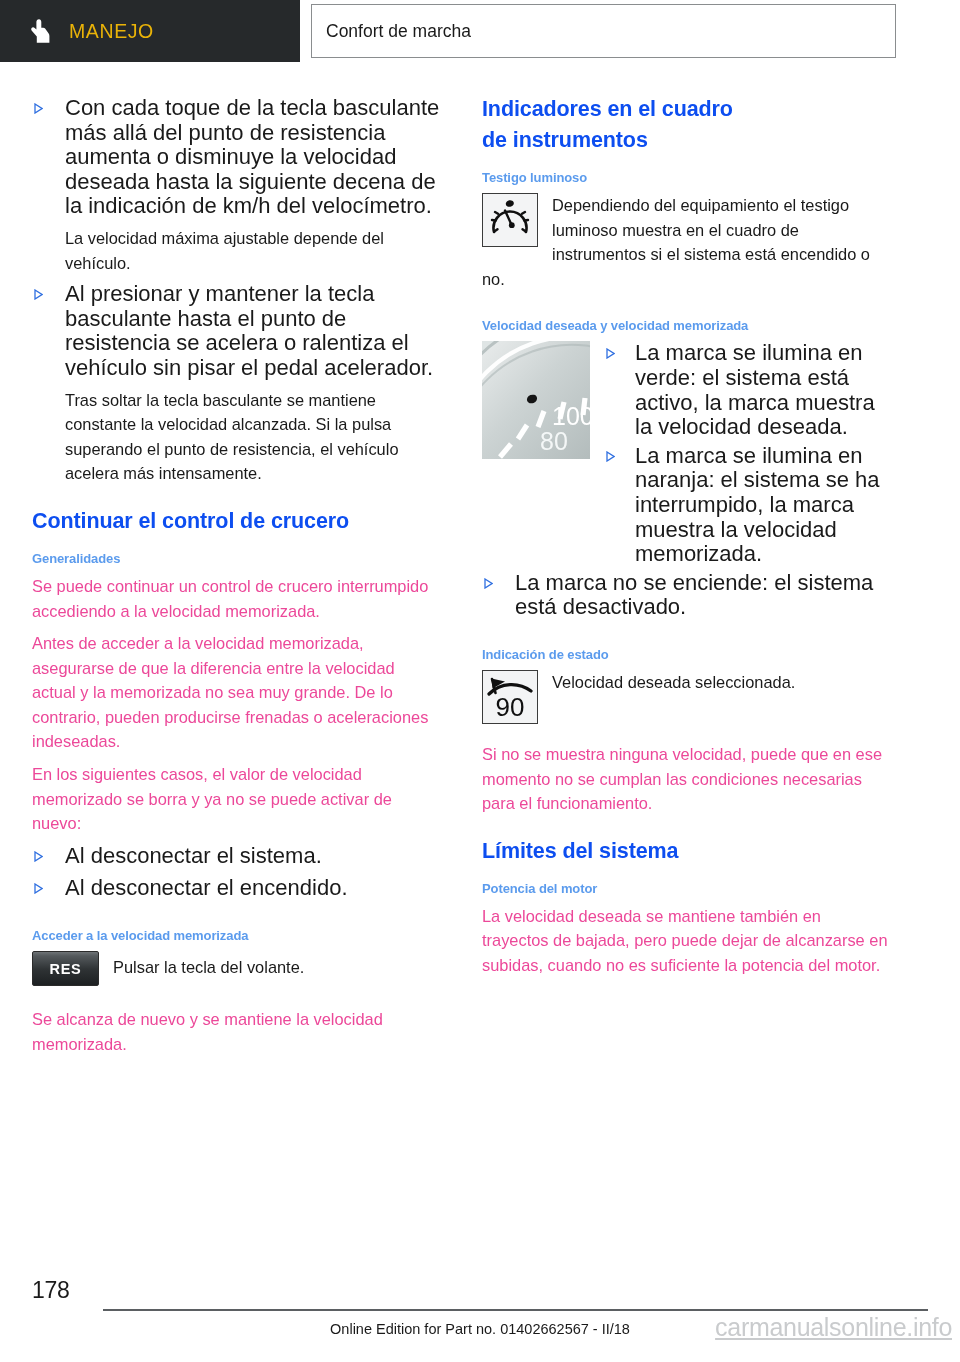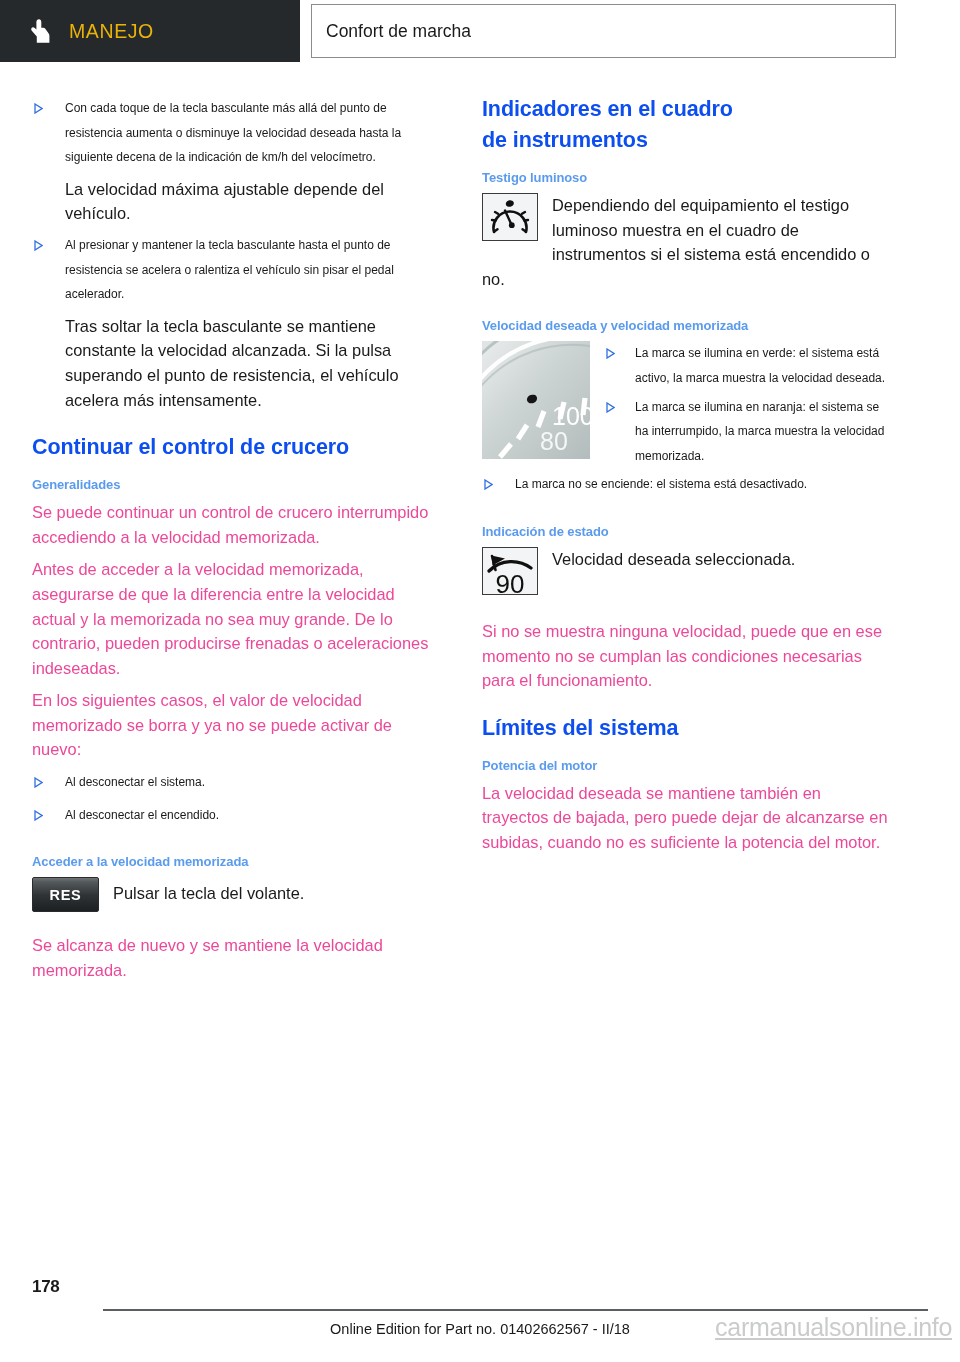--- a/index.html
+++ b/index.html
@@ -103,21 +103,21 @@
 
   
   ul.bullets {
     list-style: none;
     margin: 0;
     padding: 0;
   }
   ul.bullets > li {
     position: relative;
     padding-left: 33px;
-    font-size: 12px;
+    font-size: 22px;
     line-height: 24.6px;
     margin-bottom: 0;
     color: #1a1a1a;
   }
   ul.bullets > li + li { margin-top: 0; }
   .tri {
     position: absolute;
     left: 2px;
     top: 7.5px;
     width: 0; height: 0;
@@ -143,21 +143,21 @@
 
   
   .icon-row {
     position: relative;
     min-height: 58px;
   }
   .sym-icon {
     position: absolute;
     left: 0; top: 0;
     width: 56px;
-    height: 48px;
+    height: 54px;
     border: 1px solid #3b3b3b;
     background: #f3f4f5;
     box-sizing: border-box;
   }
   .icon-row .flowtext {
     font-size: 16.4px;
     line-height: 24.6px;
     margin: 0;
     color: #1a1a1a;
   }
@@ -219,22 +219,22 @@
     position: absolute;
     left: 0;
     bottom: 0;
     width: 960px;
     height: 95px;
   }
   .page-num {
     position: absolute;
     left: 32px;
     top: 10px;
-    font-size: 17px;
-    font-weight: bold;
+    font-size: 23px;
+    font-weight: normal;
     color: #1a1a1a;
     letter-spacing: -0.3px;
   }
   .footer-rule {
     position: absolute;
     left: 103px;
     top: 42px;
     width: 825px;
     height: 2px;
     background: #5b5f62;

